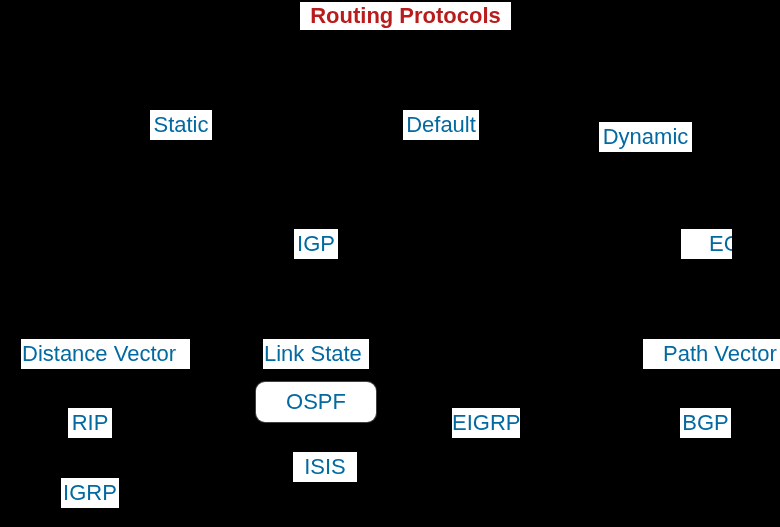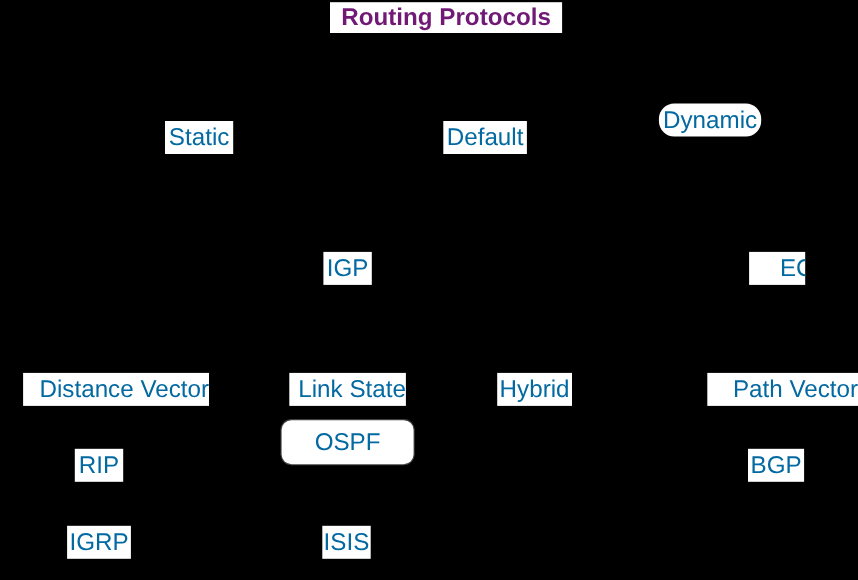--- a/index.html
+++ b/index.html
@@ -22,67 +22,67 @@
     color: #0369a1;
     font-size: 22px;
     line-height: 30px;
     height: 30px;
     white-space: nowrap;
     box-sizing: border-box;
     overflow: hidden;
     text-align: center;
   }
   .node.title {
-    color: #701a75;
+    color: #b91c1c;
     font-weight: bold;
     font-size: 22px;
     line-height: 28px;
     height: 28px;
   }
   .node.highlight {
     border-radius: 9px;
     height: 40px;
     line-height: 40px;
     font-size: 22px;
     box-shadow: 0 0 0 1px rgba(255,255,255,0.25);
   }
   .node.clip-right {
-    text-align: right;
+    text-align: left;
     padding-left: 1px;
   }
 </style>
 </head>
 <body>
 
 <div id="stage">
 
   <div class="node title" style="left:300px; top:2px; width:211px;">Routing Protocols</div>
 
   <div class="node" style="left:150px; top:110px; width:62px;">Static</div>
 
   <div class="node" style="left:368px; top:110px; width:76px;margin-left:35px;">Default</div>
 
-  <div class="node" style="left:599px; top:94px; width:93px;border-radius:14px;">Dynamic</div>
+  <div class="node" style="left:599px; top:122px; width:93px;">Dynamic</div>
 
   <div class="node" style="left:294px; top:229px; width:44px;">IGP</div>
 
   <div class="node" style="left:681px; top:229px; width:51px;padding-left:28px;">EGP</div>
 
   <div class="node clip-right" style="left:21px; top:339px; width:169px;">Distance Vector</div>
 
   <div class="node clip-right" style="left:263px; top:339px; width:106px;">Link State</div>
 
-  <div class="node" style="left:452px; top:339px; width:68px;">Hybrid</div>
 
   <div class="node clip-right" style="left:643px; top:339px; width:137px;padding-left:20px;">Path Vector</div>
 
   <div class="node" style="left:68px; top:408px; width:44px;">RIP</div>
 
   <div class="node highlight" style="left:256px; top:382px; width:120px;">OSPF</div>
 
+  <div class="node" style="left:452px; top:408px; width:68px;">EIGRP</div>
 
   <div class="node" style="left:680px; top:408px; width:51px;">BGP</div>
 
   <div class="node" style="left:61px; top:478px; width:58px;">IGRP</div>
 
-  <div class="node" style="left:293px; top:478px; width:44px;">ISIS</div>
+  <div class="node" style="left:293px; top:452px; width:64px;">ISIS</div>
 
 </div>
 
 </body></html>

